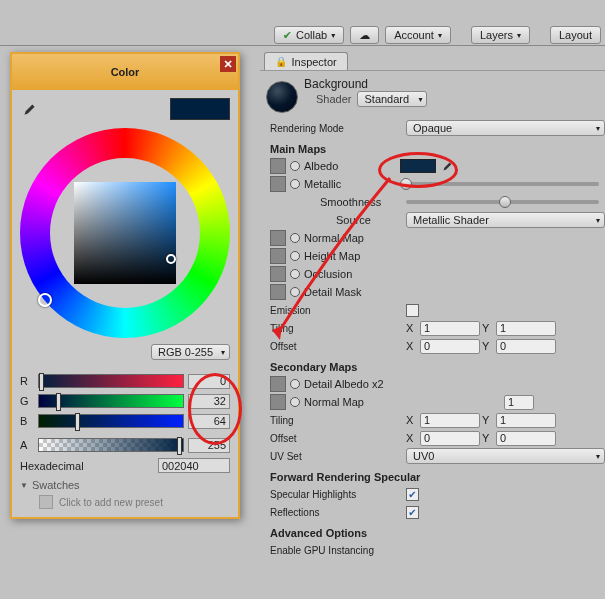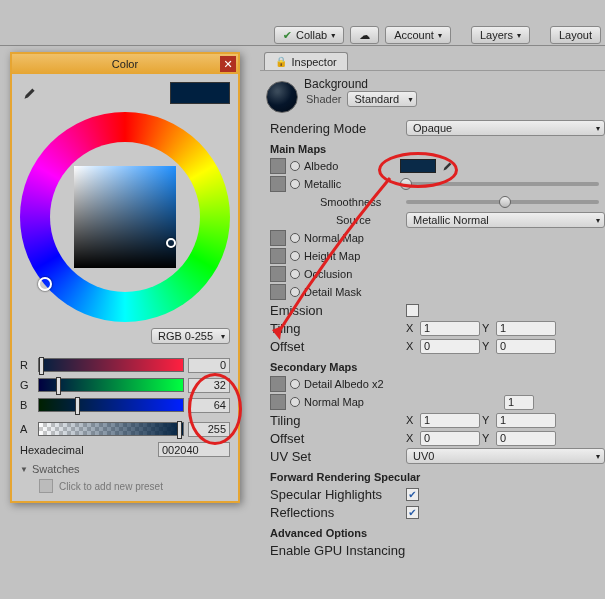--- a/index.html
+++ b/index.html
@@ -21,21 +21,21 @@
 
   .material-header { display: flex; align-items: center; gap: 6px; margin-bottom: 2px; }
   .material-sphere { width: 32px; height: 32px; border-radius: 50%; background: radial-gradient(circle at 35% 30%, #3a4a5a 5%, #05152a 50%, #000814 100%); border: 1px solid #666; }
   .material-title { font-size: 12px; }
   .shader-row { display: flex; align-items: center; gap: 6px; margin-left: 38px; margin-bottom: 10px; }
   .shader-label { font-size: 11px; color: #444; }
   .dropdown { background: linear-gradient(#eee,#d5d5d5); border: 1px solid #888; border-radius: 3px; height: 16px; padding: 0 16px 0 6px; font-size: 11px; display: flex; align-items: center; position: relative; min-width: 70px; }
   .dropdown::after { content: "▾"; position: absolute; right: 4px; font-size: 8px; }
 
   .prop-row { display: flex; align-items: center; min-height: 18px; padding: 0px 0; }
-  .prop-label { width: 140px; font-size: 13px; padding-left: 4px; }
+  .prop-label { width: 140px; font-size: 10px; padding-left: 4px; }
   .section-label { font-weight: bold; font-size: 11px; margin: 6px 0 2px 4px; }
   .sub-label { padding-left: 18px; width: 140px; font-size: 11px; }
 
   .tex-slot { width: 16px; height: 16px; background: #888; border: 1px solid #666; margin-right: 4px; display: inline-block; }
   .radio { width: 10px; height: 10px; border: 1px solid #555; border-radius: 50%; background: #ddd; margin-right: 4px; display: inline-block; vertical-align: middle; }
   .map-row { display: flex; align-items: center; height: 18px; padding-left: 4px; }
   .map-row .map-label { font-size: 11px; }
 
   .color-chip { width: 36px; height: 14px; border: 1px solid #222; display: inline-block; }
   .eyedrop-mini { width: 14px; height: 14px; margin-left: 4px; display: inline-block; }
@@ -44,21 +44,21 @@
   .slider-thumb { position: absolute; top: -4px; width: 12px; height: 12px; background: linear-gradient(#eee,#bbb); border: 1px solid #666; border-radius: 50%; }
 
   .num-field { width: 60px; height: 15px; background: #eee; border: 1px solid #888; border-radius: 2px; font-size: 11px; padding: 0 3px; display: flex; align-items: center; }
   .xy-row { display: flex; align-items: center; gap: 2px; }
   .xy-label { font-size: 11px; width: 12px; }
 
   .checkbox { width: 13px; height: 13px; background: #eee; border: 1px solid #666; display: inline-flex; align-items: center; justify-content: center; font-size: 10px; color: #2a5da8; }
 
   
   .color-window { position: absolute; top: 52px; left: 10px; width: 230px; background: #c9c9c9; border: 2px solid #e6a532; box-shadow: 2px 2px 8px rgba(0,0,0,0.4); }
-  .color-titlebar { height: 20px; background: linear-gradient(#f0c068,#e6a532); display: flex; align-items: center; justify-content: center; position: relative; font-size: 11px; }
+  .color-titlebar { height: 36px; background: linear-gradient(#f0c068,#e6a532); display: flex; align-items: center; justify-content: center; position: relative; font-size: 11px; font-weight: bold; }
   .color-close { position: absolute; right: 2px; top: 2px; width: 16px; height: 16px; background: #b03020; color: #fff; display: flex; align-items: center; justify-content: center; font-size: 11px; cursor: pointer; }
   .color-body { padding: 8px; }
   .eyedrop-row { display: flex; justify-content: space-between; align-items: center; margin-bottom: 8px; }
   .eyedropper-icon { width: 18px; height: 18px; }
   .current-color { width: 60px; height: 22px; border: 1px solid #333; }
 
   .wheel-wrap { position: relative; width: 210px; height: 210px; margin: 0 auto 6px; }
   .hue-ring { width: 210px; height: 210px; border-radius: 50%; background: conic-gradient(red, yellow, lime, cyan, blue, magenta, red); position: relative; }
   .hue-ring::after { content: ""; position: absolute; top: 30px; left: 30px; width: 150px; height: 150px; background: #c9c9c9; border-radius: 50%; }
   .sv-square { position: absolute; top: 54px; left: 54px; width: 102px; height: 102px; background: linear-gradient(to top, black, transparent), linear-gradient(to right, white, #2090ff); }
@@ -118,21 +118,21 @@
     <div class="tab">
       <span class="lock">🔒</span>
       <span>Inspector</span>
     </div>
   </div>
   <div class="inspector-body">
     <div class="material-header">
       <div class="material-sphere"></div>
       <div>
         <div class="material-title">Background</div>
-        <div class="shader-row" style="margin-left:2px">
+        <div class="shader-row" style="margin-left:12px">
           <span class="shader-label">Shader</span>
           <div class="dropdown">
               <span>Standard</span>
             </div>
         </div>
       </div>
     </div>
 
     <div class="prop-row">
       <div class="prop-label">Rendering Mode</div>
@@ -166,21 +166,21 @@
 
     <div class="prop-row">
       <div class="sub-label" style="padding-left:54px">Smoothness</div>
       <div class="slider-track">
           <div class="slider-thumb" style="left:48%"></div>
         </div>
     </div>
     <div class="prop-row">
       <div class="sub-label" style="padding-left:70px">Source</div>
       <div class="dropdown" style="flex:1">
-          <span>Metallic Normal</span>
+          <span>Metallic Shader</span>
         </div>
     </div>
 
     <div class="map-row">
         <span class="tex-slot"></span>
         <span class="radio"></span>
         <span class="map-label">Normal Map</span>
       </div>
     <div class="map-row">
         <span class="tex-slot"></span>

